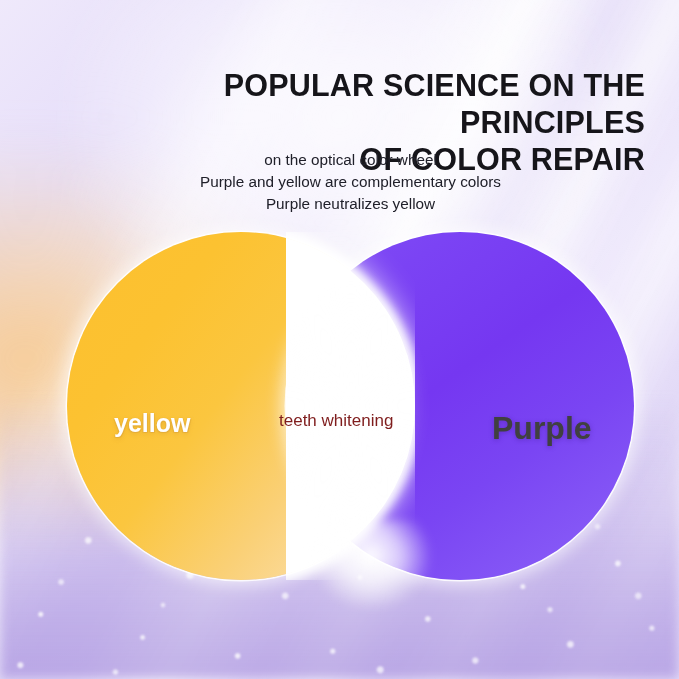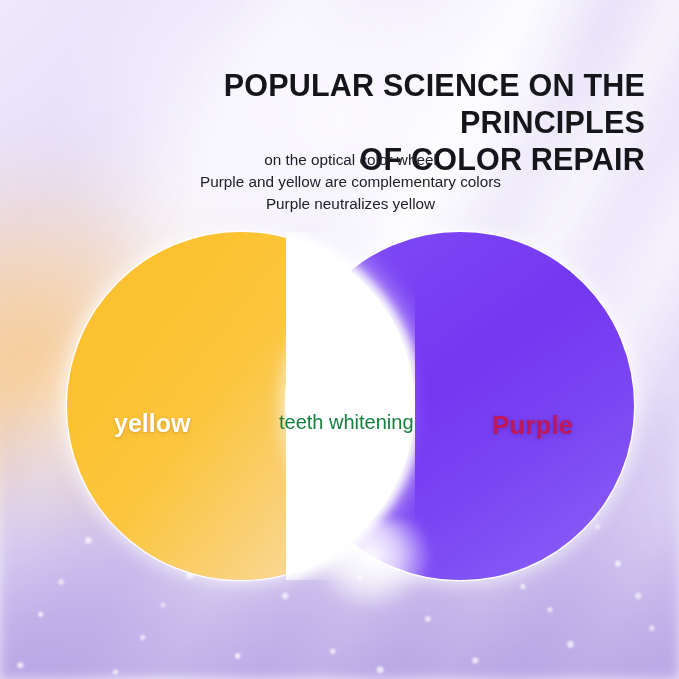--- a/index.html
+++ b/index.html
@@ -255,29 +255,29 @@
     color: #ffffff;
     text-shadow:
        0 0 1px rgba(226,170,60,0.95),
        1px 1px 0 rgba(226,170,60,0.55),
       -1px 1px 0 rgba(226,170,60,0.45),
        0 2px 4px rgba(200,145,40,0.35);
   }
   .lbl-center {
     left: 268px;
     top: 411px;
-    font-size: 20px;
+    font-size: 17px;
     font-weight: 400;
-    color: #15803d;
+    color: #7f1d1d;
   }
   .lbl-purple {
     left: 481px;
     top: 410px;
-    font-size: 26px;
-    color: #be185d;
+    font-size: 32px;
+    color: #404040;
     text-shadow: 0 1px 5px rgba(60,20,140,0.40);
   }
 </style>
 </head>
 <body>
 
 <div id="poster">
 
   <div class="bg-base"></div>
   <div class="bg-warm"></div>

